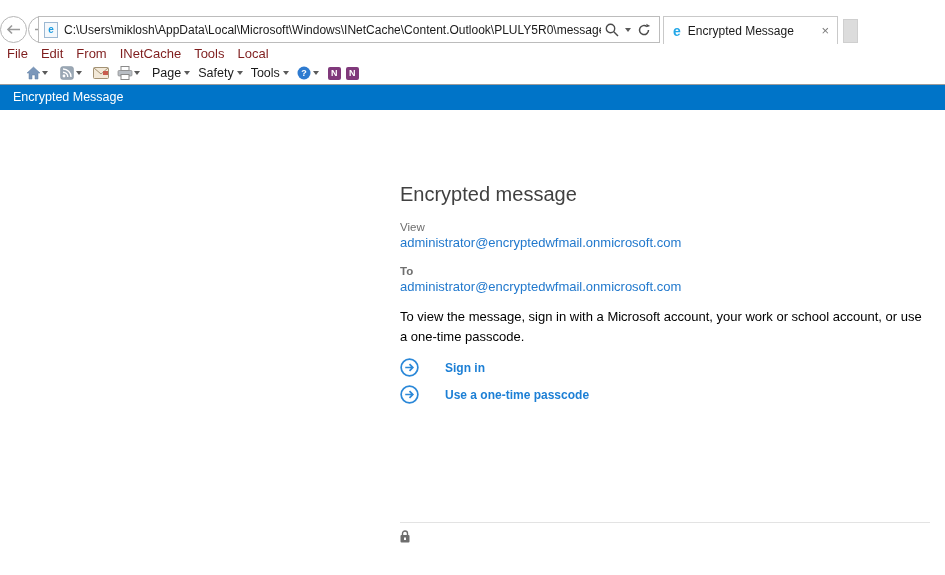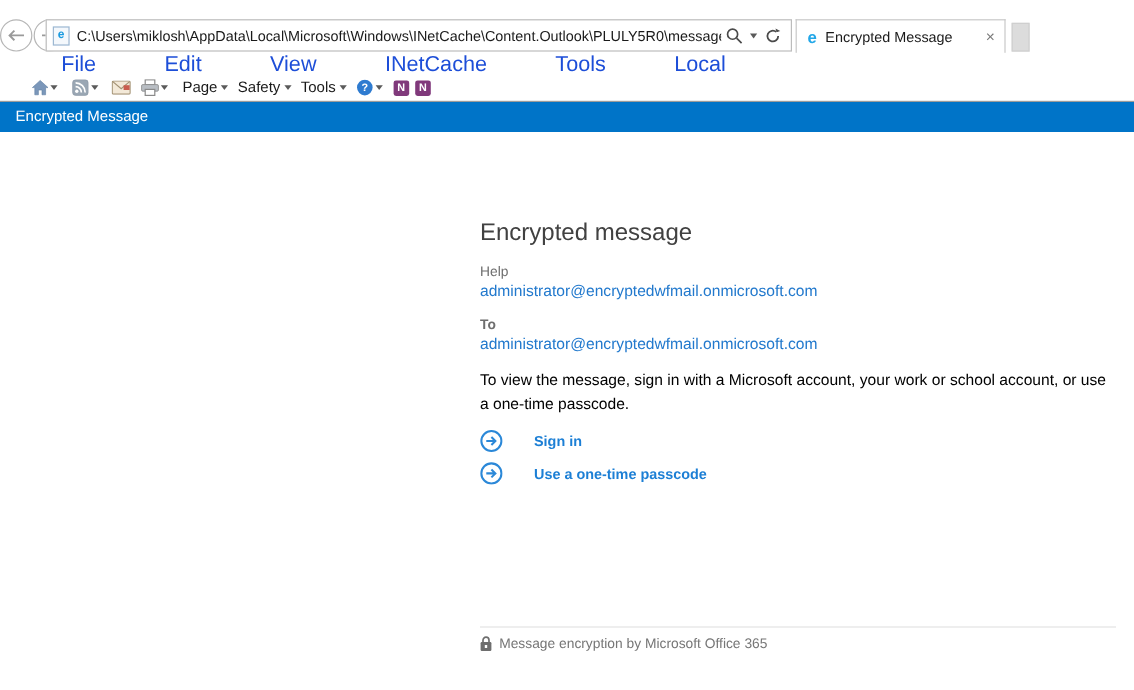--- a/index.html
+++ b/index.html
@@ -28,21 +28,21 @@
            border-top:4px solid #5a5a5a; display:inline-block; }
 
   .tab { position:absolute; left:663px; top:16px; width:175px; height:28px; background:#fff;
          border:1px solid #c9c9c9; border-bottom:none; display:flex; align-items:center; }
   .tab-favicon { font-size:14px; font-weight:bold; color:#22a7e8; margin:0 7px 0 9px; line-height:14px; }
   .tab-title { flex:1; font-size:12px; color:#1a1a1a; white-space:nowrap; overflow:hidden; }
   .tab-close { font-size:13px; color:#7a7a7a; padding:0 8px; cursor:default; }
   .newtab { position:absolute; left:843px; top:19px; width:15px; height:24px; background:#dcdcdc; border:1px solid #cfcfcf; }
 
   .menubar { position:absolute; left:0; top:44px; height:18px; display:flex; align-items:center; gap:13px; padding-left:7px; }
-  .menubar span { font-size:18px; color:#1d4ed8;margin-left:44px; }
+  .menubar span { font-size:13px; color:#7f1d1d; }
 
   .toolbar { position:absolute; left:0; top:62px; height:22px; display:flex; align-items:center; padding-left:24px; }
   .toolbar .sep { width:6px; }
   .tb-label { font-size:12.5px; color:#1a1a1a; margin:0 3px 0 8px; }
   .tb-caret { margin-right:4px; }
   .tb-icon { display:flex; align-items:center; justify-content:center; width:18px; height:16px; }
   .onenote { width:13px; height:13px; background:#80397b; color:#fff; font-size:9px; font-weight:bold;
              display:flex; align-items:center; justify-content:center; border-radius:2px; margin-left:5px; }
 
   
@@ -103,21 +103,21 @@
     <div class="tab">
       <span class="tab-favicon">e</span>
       <span class="tab-title">Encrypted Message</span>
       <span class="tab-close">×</span>
     </div>
     <div class="newtab"></div>
 
     <div class="menubar">
       <span>File</span>
       <span>Edit</span>
-      <span>View</span>
+      <span>From</span>
       <span>INetCache</span>
       <span>Tools</span>
       <span>Local</span>
     </div>
 
     <div class="toolbar">
       <span class="tb-icon">
         <svg width="15" height="14" viewBox="0 0 15 14">
           <path d="M7.5 1 L14 7 H12 V13 H9 V9 H6 V13 H3 V7 H1 Z" fill="#7b97ba" stroke="#5f7fa3" stroke-width="0.5"></path>
         </svg>
@@ -168,21 +168,21 @@
     </div>
   </div>
 
   <div class="banner">
     <span class="banner-title">Encrypted Message</span>
   </div>
 
   <div class="content">
     <div class="h1">Encrypted message</div>
 
-    <div class="lbl lbl-from">Help</div>
+    <div class="lbl lbl-from">View</div>
     <a href="#" class="email email-from">administrator@encryptedwfmail.onmicrosoft.com</a>
 
     <div class="lbl lbl-to">To</div>
     <a href="#" class="email email-to">administrator@encryptedwfmail.onmicrosoft.com</a>
 
     <div class="para">To view the message, sign in with a Microsoft account, your work or school account, or use a one-time passcode.</div>
 
     <a href="#" class="linkrow link-signin">
       <svg class="circle-arrow" viewBox="0 0 20 20">
         <circle cx="10" cy="10" r="8.8" fill="none" stroke="#2b88d8" stroke-width="1.8"></circle>
@@ -200,16 +200,15 @@
     </a>
   </div>
 
   <div class="divider"></div>
   <div class="footer">
     <svg width="10" height="13" viewBox="0 0 10 13">
       <rect x="0.5" y="5" width="9" height="7.5" rx="1" fill="#6e6e6e"></rect>
       <path d="M2.5 5 V3.5 a2.5 2.5 0 0 1 5 0 V5" fill="none" stroke="#6e6e6e" stroke-width="1.4"></path>
       <rect x="4" y="7.5" width="2" height="2.5" fill="#fff"></rect>
     </svg>
-    <span class="txt">Message encryption by Microsoft Office 365</span>
   </div>
 
 </div>
 
 </body></html>

